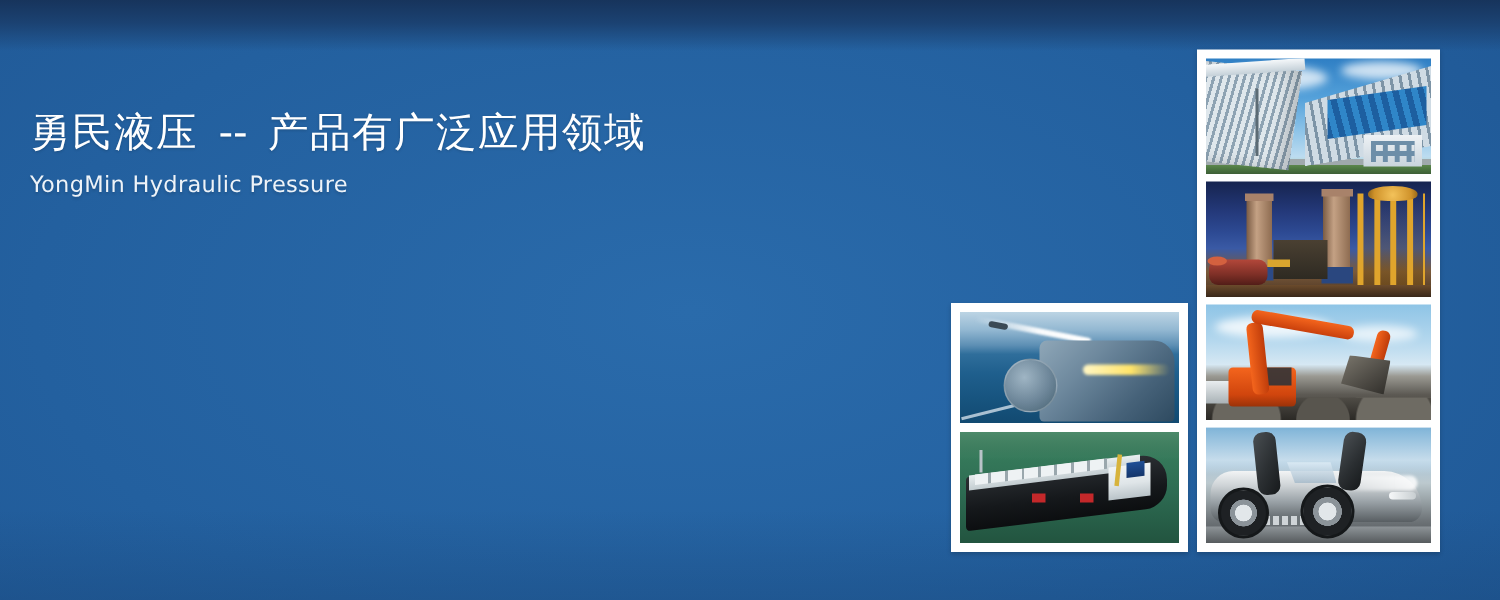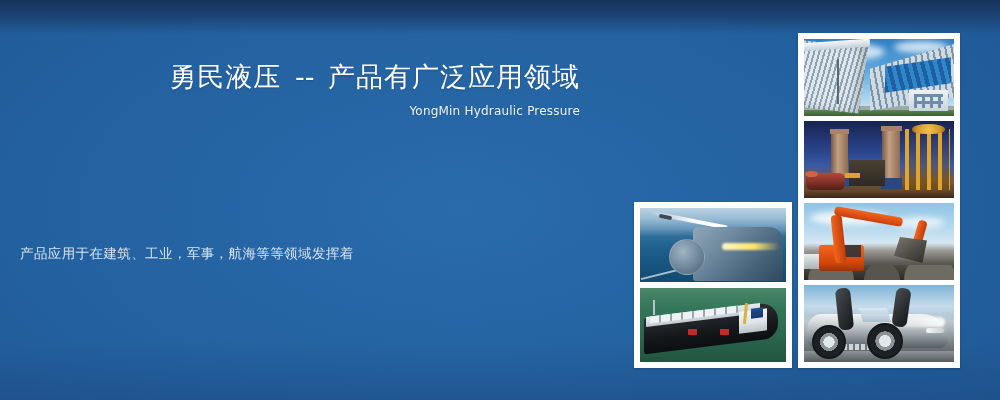--- a/index.html
+++ b/index.html
@@ -30,37 +30,36 @@
   #bg-bottomshade {
     position: absolute;
     left: 0; right: 0; bottom: 0; height: 60px;
     background: linear-gradient(to top, rgba(26,74,127,0.45) 0%, rgba(33,93,156,0) 100%);
   }
 
   
   .text-col {
     position: absolute;
     left: 20px;
-    top: 60px;
+    top: 72px;
     width: 560px;
-    text-align: right;
   }
   .headline {
     color: #ffffff;
     font-size: 27px;
     line-height: 34px;
     letter-spacing: 1px;
     white-space: nowrap;
     font-weight: 400;
     text-shadow: 0 1px 2px rgba(0,0,0,0.18);
   }
   .headline .sep { letter-spacing: 0; padding: 0 4px; }
   .subhead {
     color: #eef3f8;
-    font-size: 12px;
+    font-size: 15px;
     line-height: 26px;
     margin-top: 4px;
     letter-spacing: .2px;
     white-space: nowrap;
     text-shadow: 0 1px 2px rgba(0,0,0,0.16);
   }
   .body-copy {
     position: absolute;
     left: 20px;
     top: 236px;
@@ -411,21 +410,20 @@
   <div class="text-col">
     <div class="headline">
       <span>勇民液压</span>
       <span class="sep">--</span>
       <span>产品有广泛应用领域</span>
     </div>
     <div class="subhead">YongMin Hydraulic Pressure</div>
   </div>
 
   <div class="body-copy">
-    <p>产品应用于在建筑、工业，军事，航海等等领域发挥着</p>
   </div>
 
   <div class="frame" id="frame-left">
 
     <div class="photo ph-navy">
       <div class="deck"></div>
       <div class="rail"></div>
       <div class="trail"></div>
       <div class="missile"></div>
       <div class="launcher"></div>

